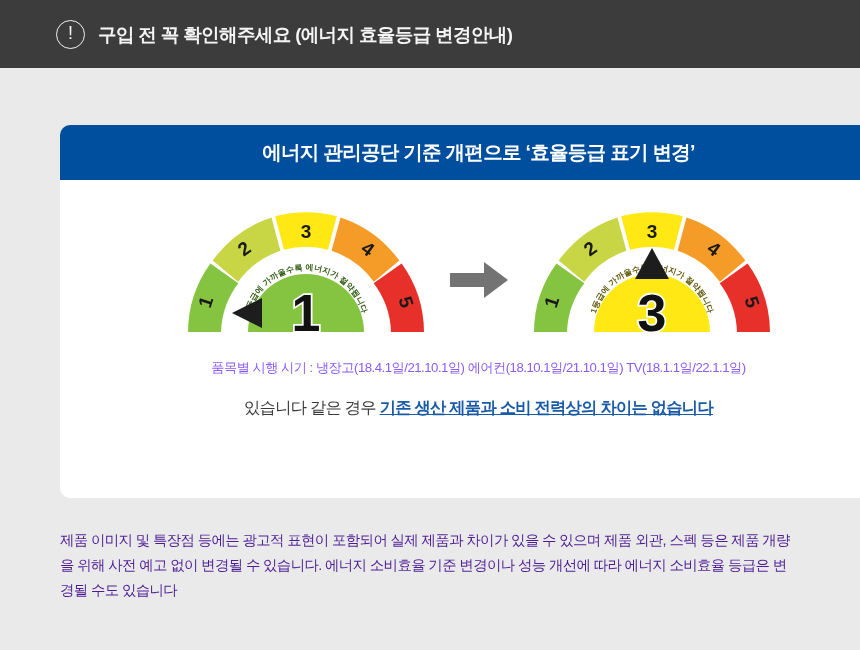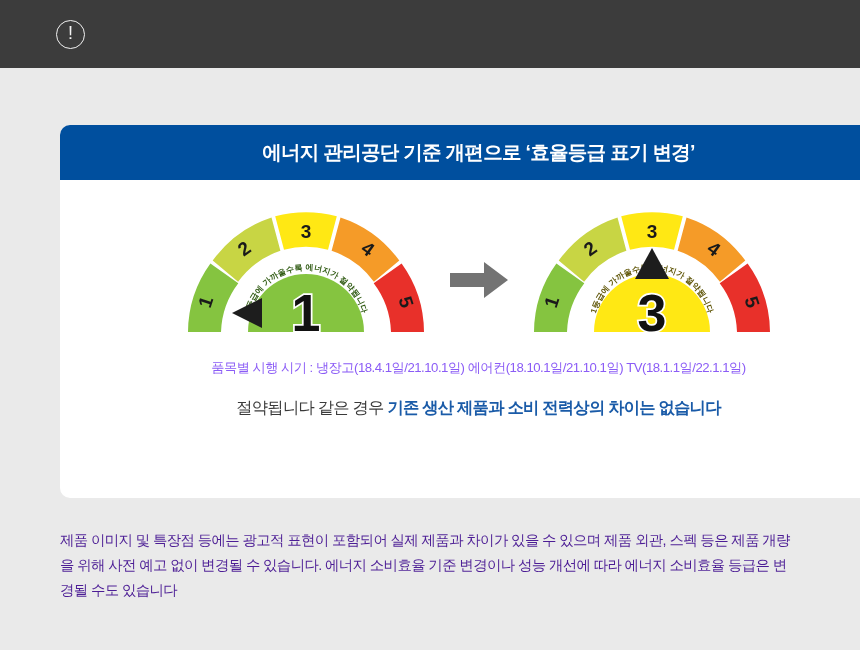--- a/index.html
+++ b/index.html
@@ -117,20 +117,21 @@
     text-align: center;
     margin-top: 17px;
     color: #3a3a3a;
     font-size: 16.3px;
     line-height: 1.62;
     letter-spacing: -0.75px;
   }
   .body-copy .em {
     color: #1a5ba8;
     font-weight: 700;
+    text-decoration: underline;
   }
 
   
   .disclaimer {
     position: absolute;
     left: 60px;
     top: 528px;
     width: 740px;
     color: #4c1d95;
     font-size: 14.4px;
@@ -138,20 +139,21 @@
     letter-spacing: -0.6px;
   }
 </style>
 </head>
 <body>
 
 <div class="header-bar">
   <div class="warn-icon">
     <span>!</span>
   </div>
+  <div class="header-title">구입 전 꼭 확인해주세요 (에너지 효율등급 변경안내)</div>
 </div>
 
 <div class="card">
 
   <div class="card-banner">
     <div class="card-banner-text">에너지 관리공단 기준 개편으로 ‘효율등급 표기 변경’</div>
   </div>
 
   <div class="gauges">
 
@@ -227,18 +229,18 @@
 
         <polygon points="120,42 137,73 103,73" fill="#1d1d1d"></polygon>
       </svg>
     </div>
 
   </div>
 
   <div class="schedule-line">품목별 시행 시기 : 냉장고(18.4.1일/21.10.1일) 에어컨(18.10.1일/21.10.1일) TV(18.1.1일/22.1.1일)</div>
 
   <div class="body-copy">
-    <div><span>절약됩니다 같은 경우 </span><span class="em">기존 생산 제품과 소비 전력상의 차이는 없습니다</span></div>
+    <div><span>있습니다 같은 경우 </span><span class="em">기존 생산 제품과 소비 전력상의 차이는 없습니다</span></div>
   </div>
 
 </div>
 
 <div class="disclaimer">제품 이미지 및 특장점 등에는 광고적 표현이 포함되어 실제 제품과 차이가 있을 수 있으며 제품 외관, 스펙 등은 제품 개량을 위해 사전 예고 없이 변경될 수 있습니다.  에너지 소비효율 기준 변경이나 성능 개선에 따라 에너지 소비효율 등급은 변경될 수도 있습니다</div>
 
 </body></html>

